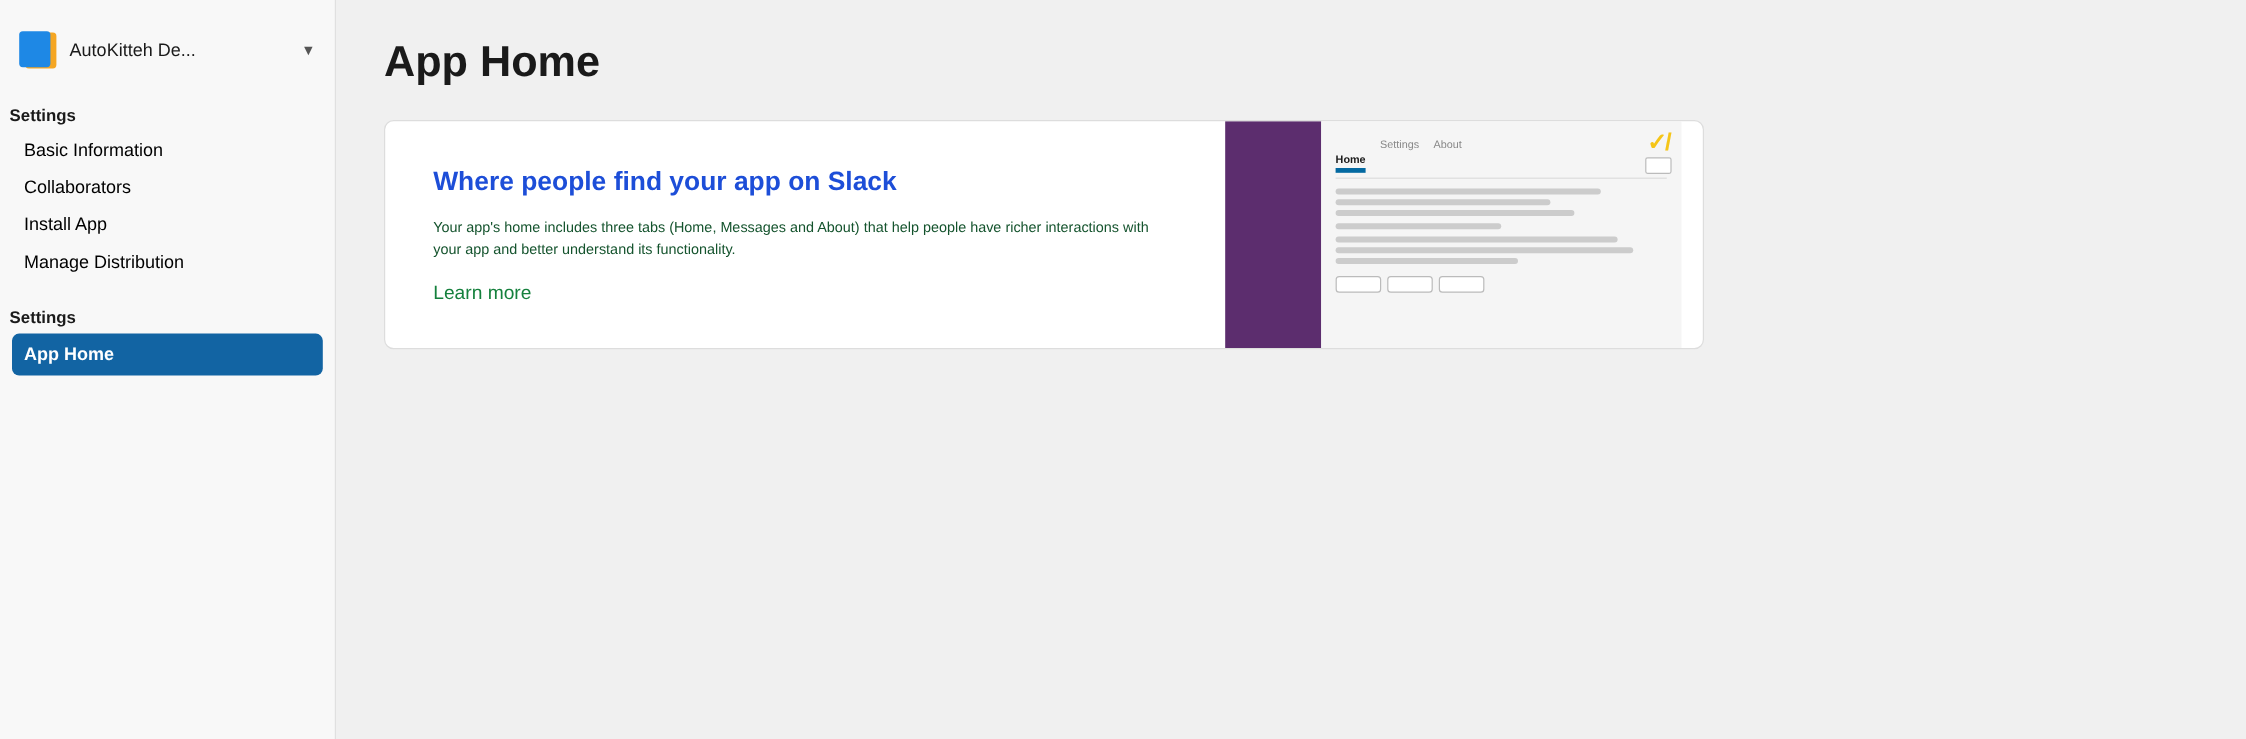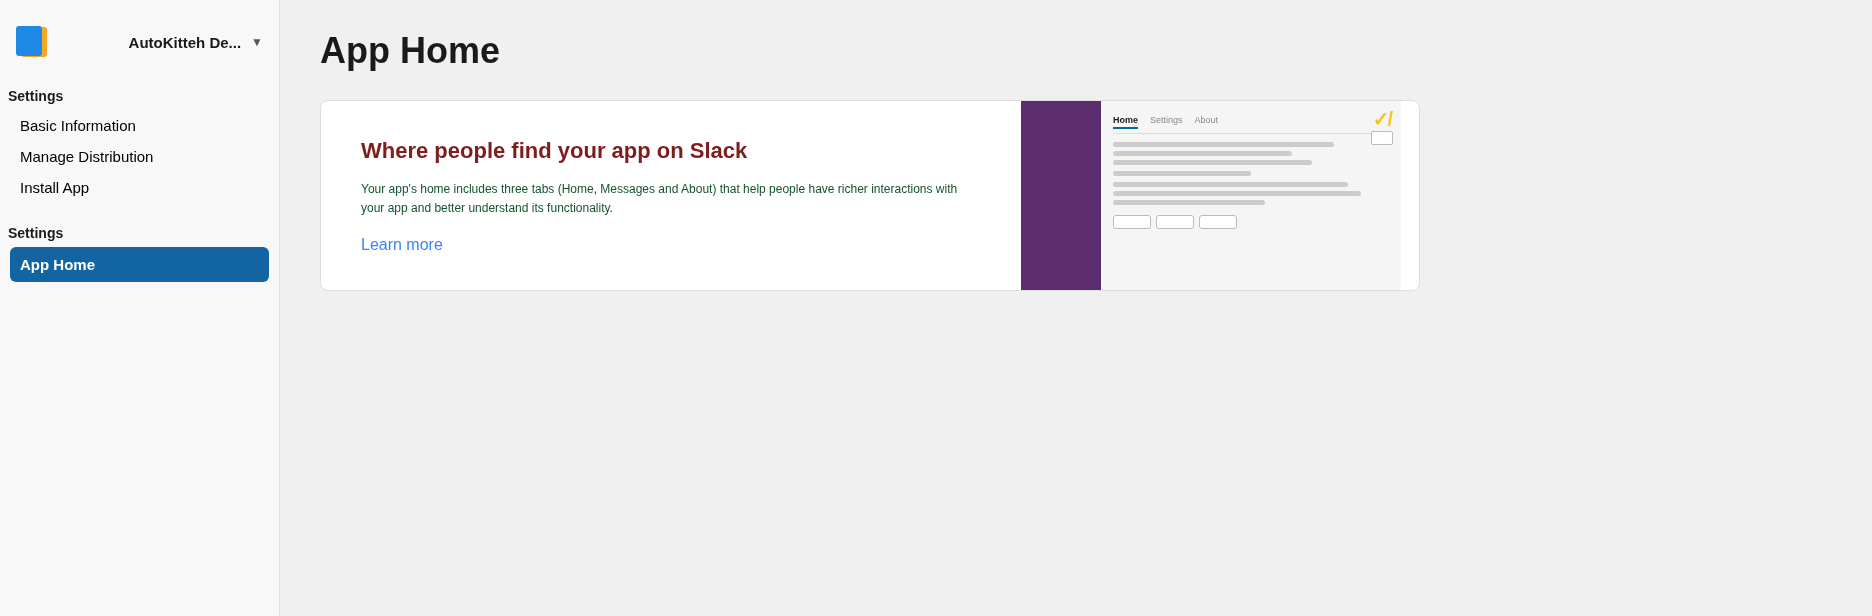--- a/index.html
+++ b/index.html
@@ -53,24 +53,23 @@
       width: 26px;
       height: 30px;
       background: #1e88e5;
       border-radius: 3px;
       top: 0;
       left: 0;
     }
 
     .app-name {
       font-size: 15px;
-      font-weight: 700;
+      font-weight: 400;
       color: #1a1a1a;
       flex: 1;
-      text-align: right;
     }
 
     .dropdown-arrow {
       color: #555;
       font-size: 12px;
     }
 
     .sidebar-section-label {
       font-size: 14px;
       font-weight: 700;
@@ -123,34 +122,34 @@
 
     .card-text {
       padding: 36px 40px;
       flex: 1;
       max-width: 700px;
     }
 
     .card-heading {
       font-size: 22px;
       font-weight: 700;
-      color: #7f1d1d;
+      color: #1d4ed8;
       margin-bottom: 14px;
       line-height: 1.3;
     }
 
     .card-body {
       font-size: 12px;
       color: #14532d;
       line-height: 1.6;
       margin-bottom: 18px;
     }
 
     .card-link {
-      color: #3b82f6;
+      color: #15803d;
       font-size: 16px;
       text-decoration: none;
       cursor: pointer;
     }
 
     
     .card-illustration {
       width: 380px;
       min-width: 380px;
       background: #f0f0f0;
@@ -216,21 +215,22 @@
 
     .mockup-tab {
       font-size: 9px;
       color: #888;
       padding-bottom: 2px;
     }
 
     .mockup-tab.active-tab {
       color: #1a1a1a;
       font-weight: 600;
-      border-bottom: 2px solid #0369a1;
+      border-bottom: 4px solid #0369a1;
+      margin-top: 13px;
     }
 
     .mockup-lines {
       margin-bottom: 6px;
     }
 
     .mockup-line {
       height: 5px;
       background: #ccc;
       border-radius: 3px;
@@ -285,24 +285,27 @@
     <span class="app-name">AutoKitteh De...</span>
     <span class="dropdown-arrow">▼</span>
   </div>
 
   <div class="sidebar-section-label">Settings</div>
 
   <div class="sidebar-item">
     <span>Basic Information</span>
   </div>
   <div class="sidebar-item">
-    <span>Manage Distribution</span>
+    <span>Collaborators</span>
   </div>
   <div class="sidebar-item">
     <span>Install App</span>
+  </div>
+  <div class="sidebar-item">
+    <span>Manage Distribution</span>
   </div>
 
   <div class="sidebar-section-label" style="margin-top:14px;">Settings</div>
 
   <div class="sidebar-item active">
     <span>App Home</span>
   </div>
 </nav>
 
 <main class="main">

